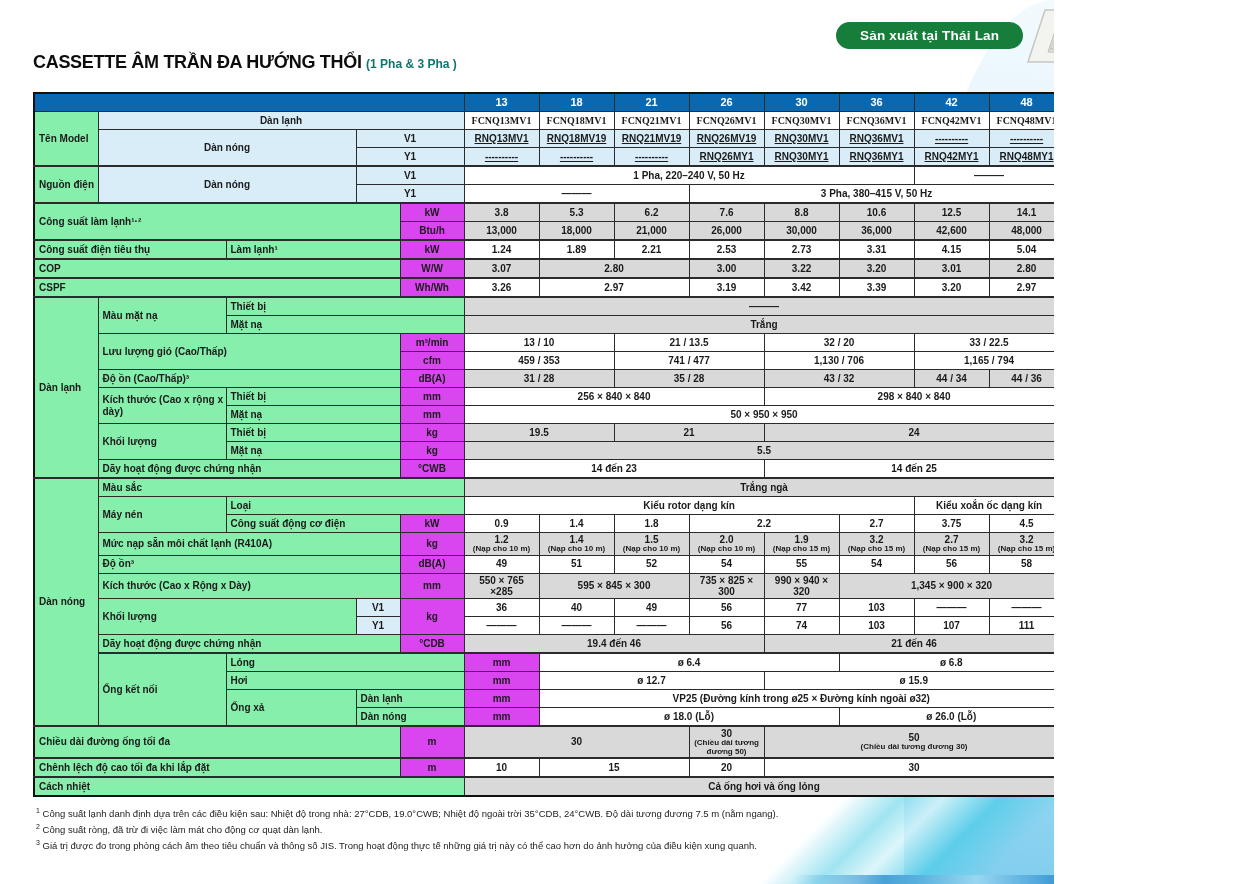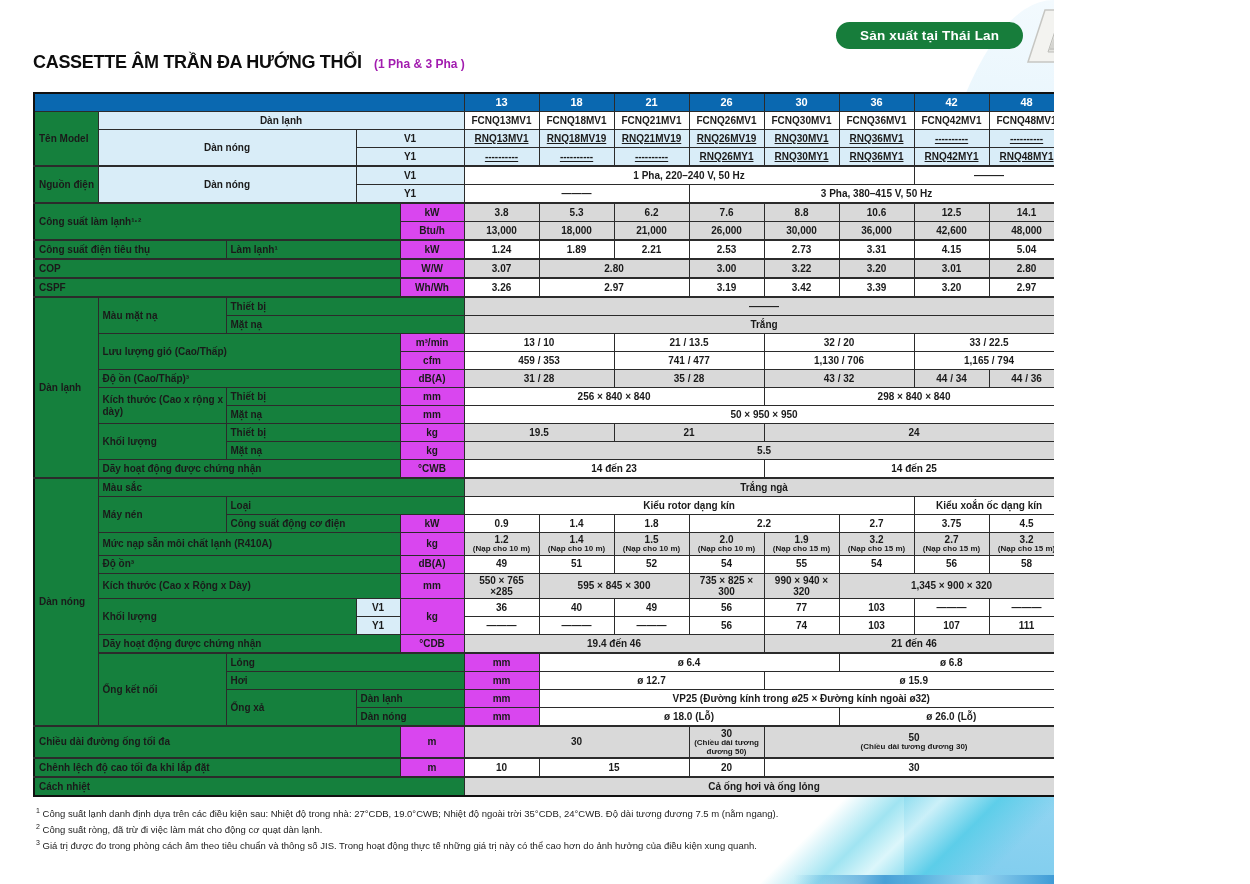--- a/index.html
+++ b/index.html
@@ -16,36 +16,36 @@
   .bg-bottombar{position:absolute;right:0;bottom:0;width:260px;height:9px;z-index:2;
                 background:linear-gradient(90deg,rgba(40,140,210,0) 0%,#2e8fd0 35%,#9fd9f2 70%,#2e8fd0 100%);opacity:.8;}
 
   .made-badge{position:absolute;left:836px;top:22px;z-index:5;background:#177d3b;color:#fff;
               font-size:13.5px;font-weight:700;padding:6px 24px;border-radius:17px;letter-spacing:.2px;}
 
   .unit-img{position:absolute;left:1025px;top:2px;z-index:5;}
 
   .title-wrap{position:absolute;left:33px;top:52px;z-index:5;white-space:nowrap;}
   .title-main{font-size:18px;font-weight:700;letter-spacing:-.3px;color:#0d0d0d;display:inline;}
-  .title-suffix{font-size:12px;font-weight:700;color:#a21caf;display:inline;margin-left:8px;}
+  .title-suffix{font-size:12px;font-weight:700;color:#0f766e;display:inline;}
 
   .tbl-wrap{position:absolute;left:33px;top:92px;z-index:5;}
   table.spec{border-collapse:collapse;table-layout:fixed;width:1030px;
              font-size:10px;font-weight:700;line-height:1.12;}
   table.spec td,table.spec th{border:1px solid #2b2b2b;padding:1px 2px;text-align:center;
              vertical-align:middle;height:15px;overflow:hidden;}
   table.spec tr.sep td,table.spec tr.sep th{border-top-width:2px;}
   table.spec{border:2px solid #111;}
   .k-h{background:#0a68b0;color:#ffffff;font-size:11px;margin-left:20px;}
-  .k-l{background:#15803d;text-align:left !important;padding-left:4px !important;}
+  .k-l{background:#86efac;text-align:left !important;padding-left:4px !important;}
   .k-c{background:#d9edf8;}
   .k-u{background:#d946ef;}
   .k-g{background:#d9d9d9;}
   .k-w{background:#ffffff;}
-  .k-m{background:#ffffff;}
+  .k-m{background:#ffffff;font-family:Liberation Serif, serif;}
   .k-mb{background:#d9edf8;text-decoration:underline;}
   .sub{font-size:8px;font-weight:700;line-height:1.05;}
 
   .notes{position:absolute;left:36px;top:806px;z-index:5;font-size:9.5px;color:#222;line-height:1.55;width:1100px;}
   .notes .nh{font-weight:400;}
   .notes sup{font-size:7px;}
 </style>
 </head>
 <body>
 

